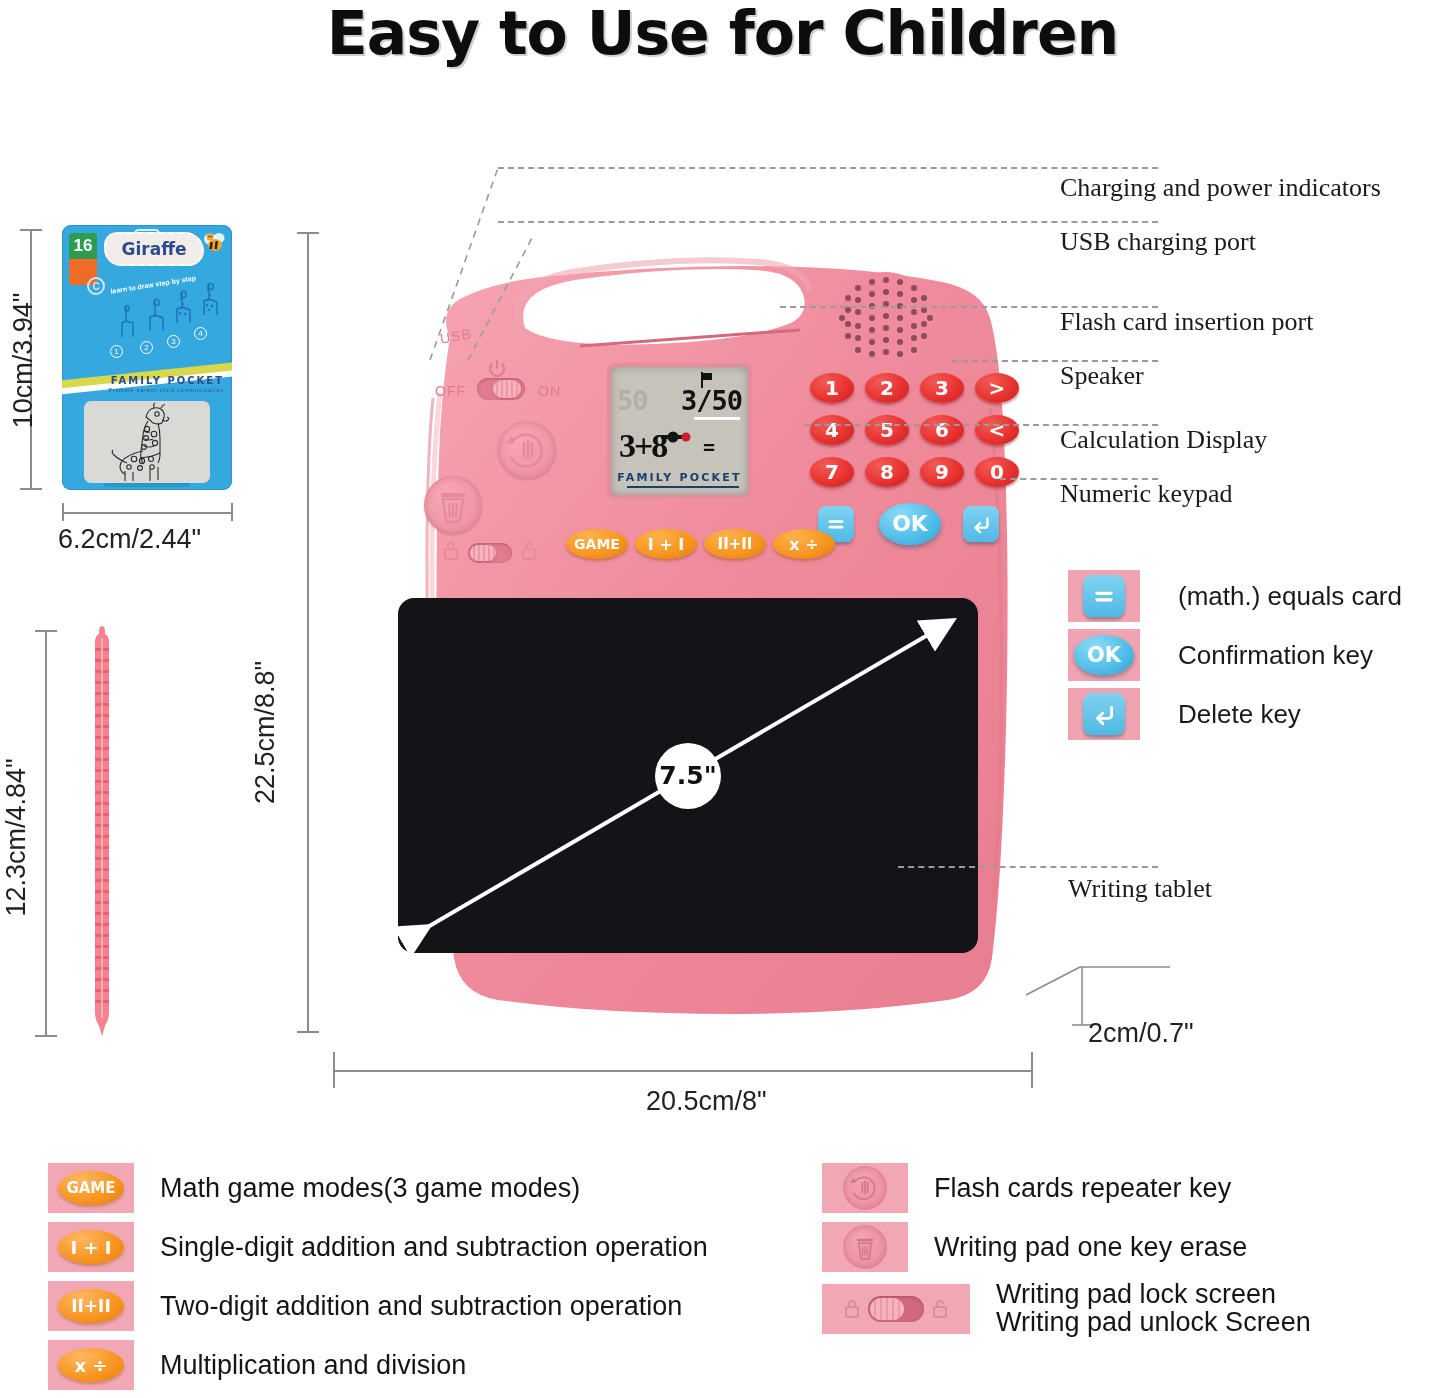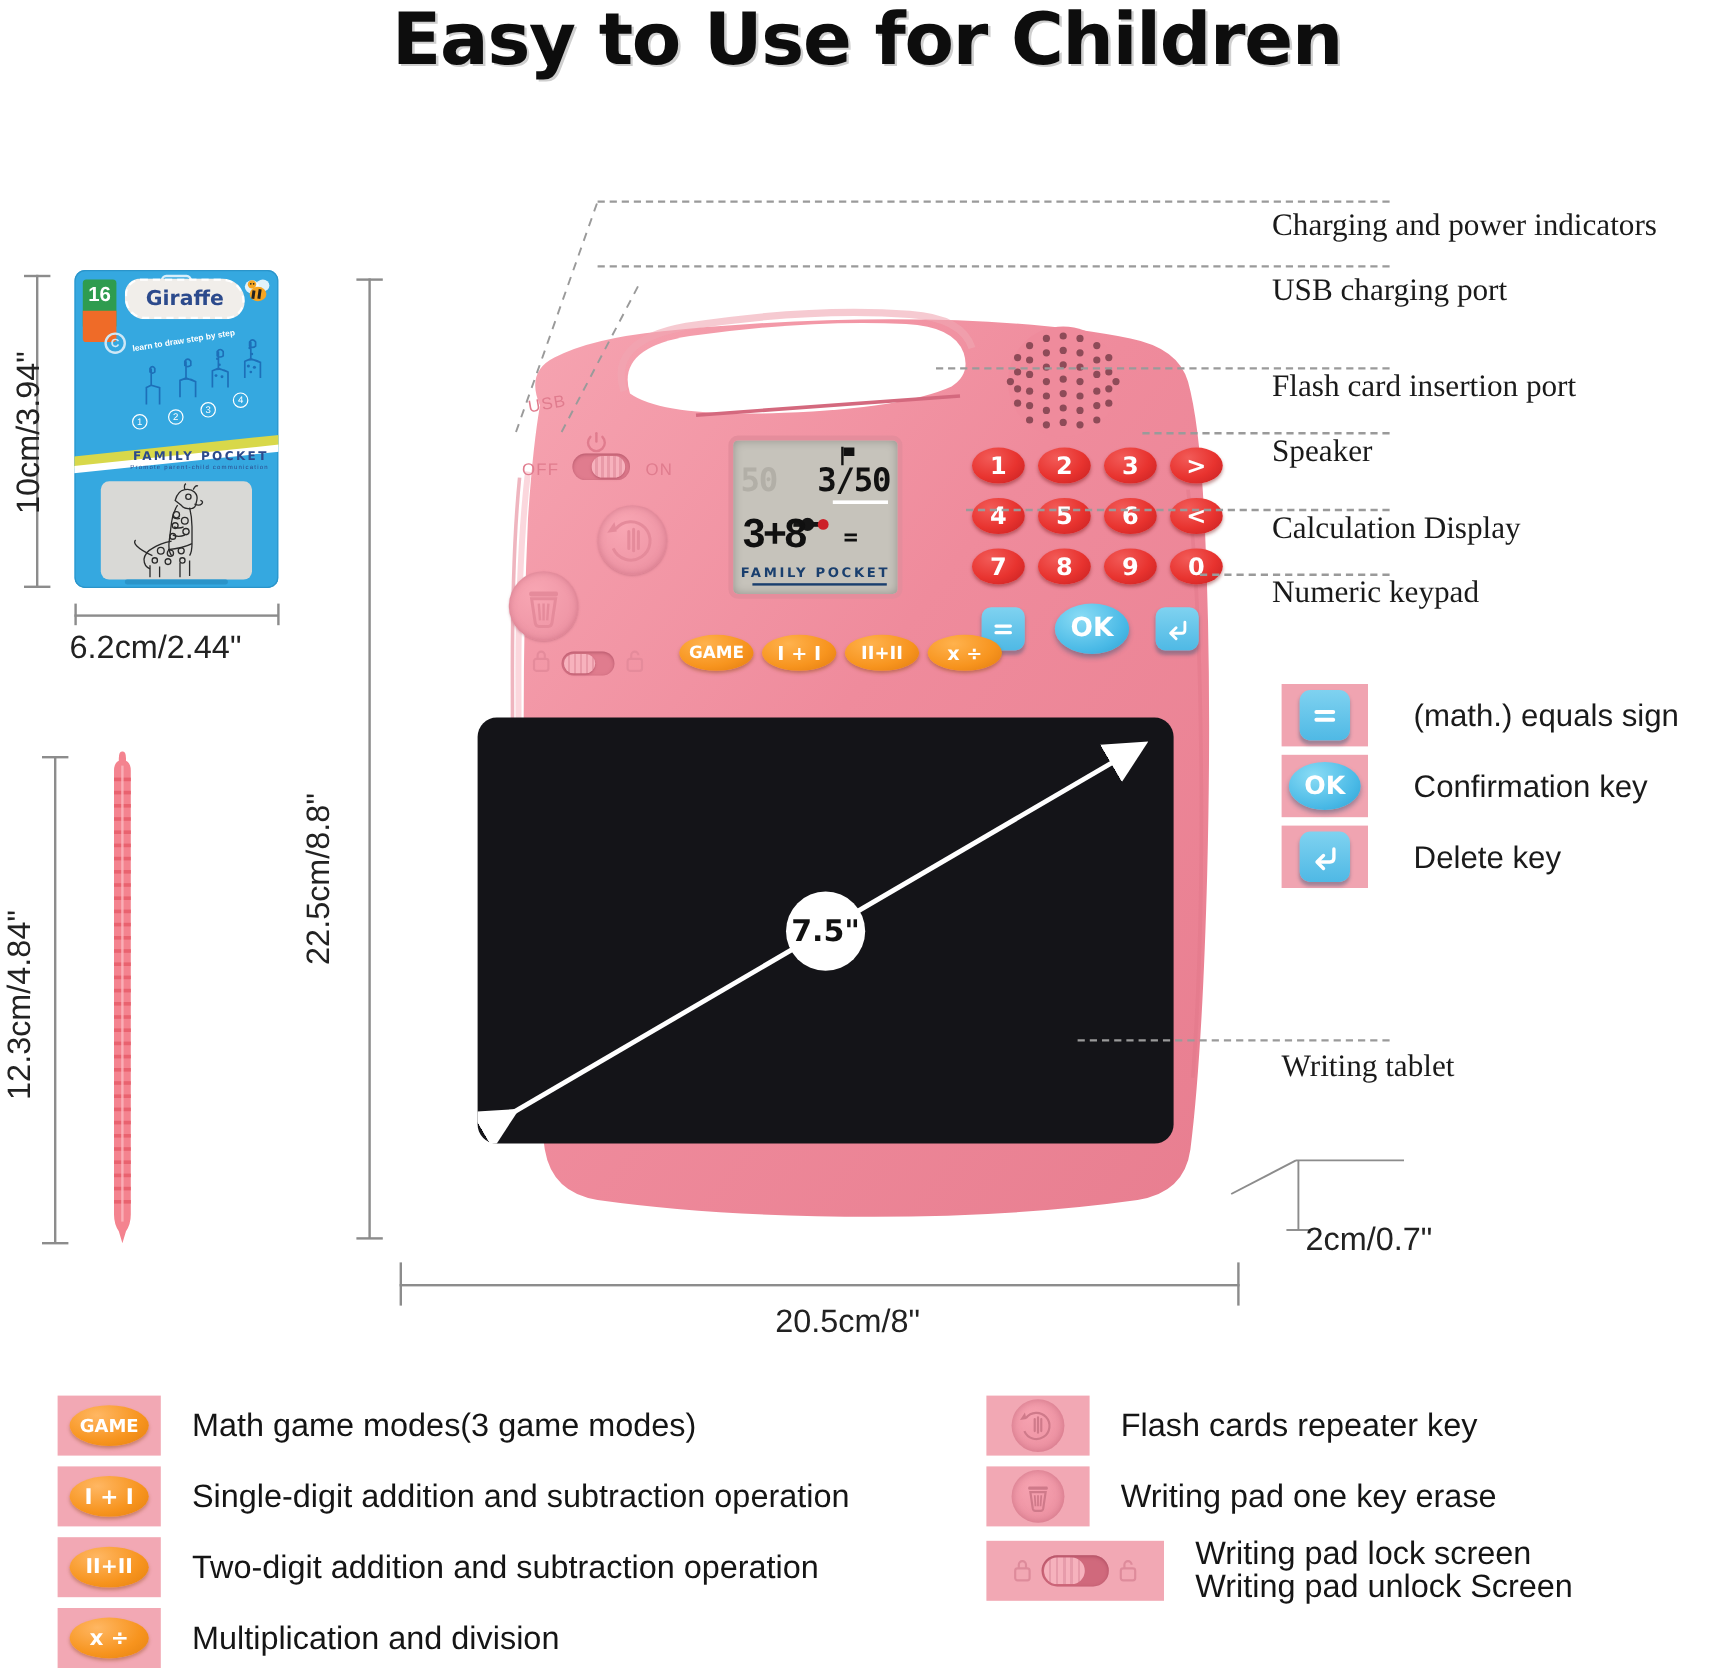--- a/index.html
+++ b/index.html
@@ -157,21 +157,21 @@
     position: absolute; left: 6px; top: 18px;
     font-family: "DejaVu Sans Mono", monospace;
     font-size: 27px; font-weight: bold; color: #b2afa7;
     letter-spacing: -1px;
   }
   .lcd-bar {
     position: absolute; left: 50px; top: 64px; width: 34px; height: 12px;
   }
   .lcd-expr {
     position: absolute; left: 8px; bottom: 30px;
-    font-family: Liberation Sans, sans-serif;
+    font-family: Liberation Serif, serif;
     font-size: 34px; font-weight: bold; color: #101010;
     letter-spacing: -2px;
   }
   .lcd-eq {
     position: absolute; left: 92px; bottom: 36px;
     font-family: "DejaVu Sans Mono", monospace;
     font-size: 20px; font-weight: bold; color: #101010;
   }
   .lcd-brand {
     position: absolute; left: 0; bottom: 11px; width: 100%;
@@ -689,21 +689,21 @@
 
   <div class="keylegend-row" style="left:1068px;top:570px;">
     <div class="keychip">
       <div style="width:42px;height:42px;border-radius:9px;background:linear-gradient(#7fd2f0,#4fb9e5);box-shadow:0 3px 3px rgba(40,80,110,.4);display:flex;align-items:center;justify-content:center;">
         <svg viewBox="0 0 24 24" width="26" height="26">
           <rect x="4" y="8" width="16" height="3" rx="1.5" fill="#fff"></rect>
           <rect x="4" y="14" width="16" height="3" rx="1.5" fill="#fff"></rect>
         </svg>
       </div>
     </div>
-    <div class="keylegend-txt">(math.) equals sign</div>
+    <div class="keylegend-txt">(math.) equals card</div>
   </div>
 
   <div class="keylegend-row" style="left:1068px;top:629px;">
     <div class="keychip">
       <div style="width:60px;height:40px;border-radius:50%;background:radial-gradient(ellipse at 35% 28%,#8adcf5 0%,#49b9e6 65%,#2fa0d2 100%);color:#fff;font-weight:bold;font-size:21px;display:flex;align-items:center;justify-content:center;font-family:'DejaVu Sans',sans-serif;box-shadow:0 3px 4px rgba(40,80,110,.45);">OK</div>
     </div>
     <div class="keylegend-txt">Confirmation key</div>
   </div>
 
   <div class="keylegend-row" style="left:1068px;top:688px;justify-content:space-between;">

